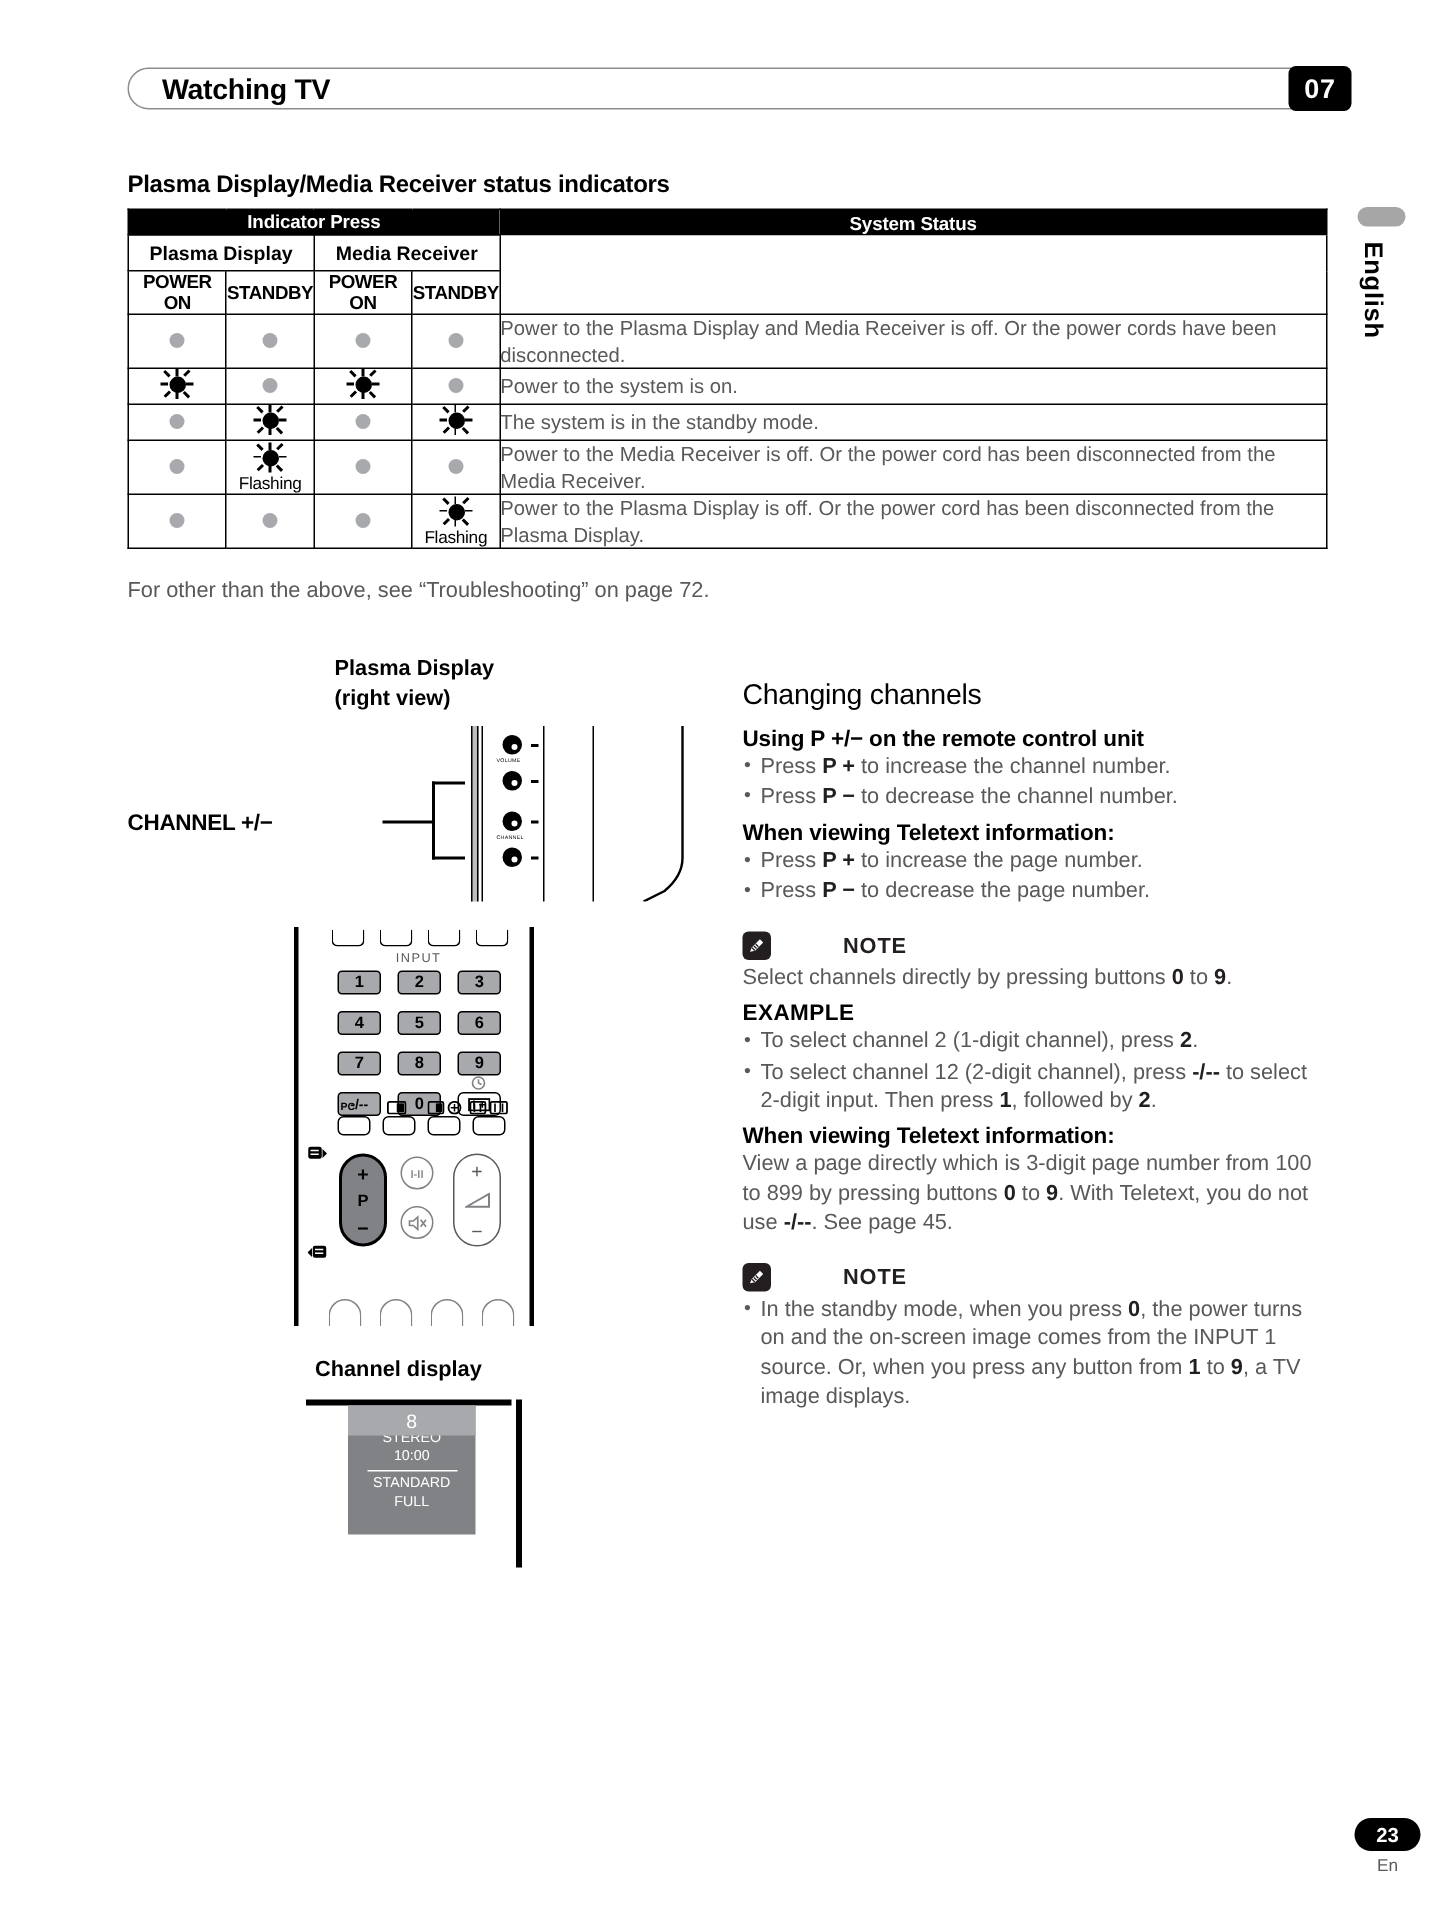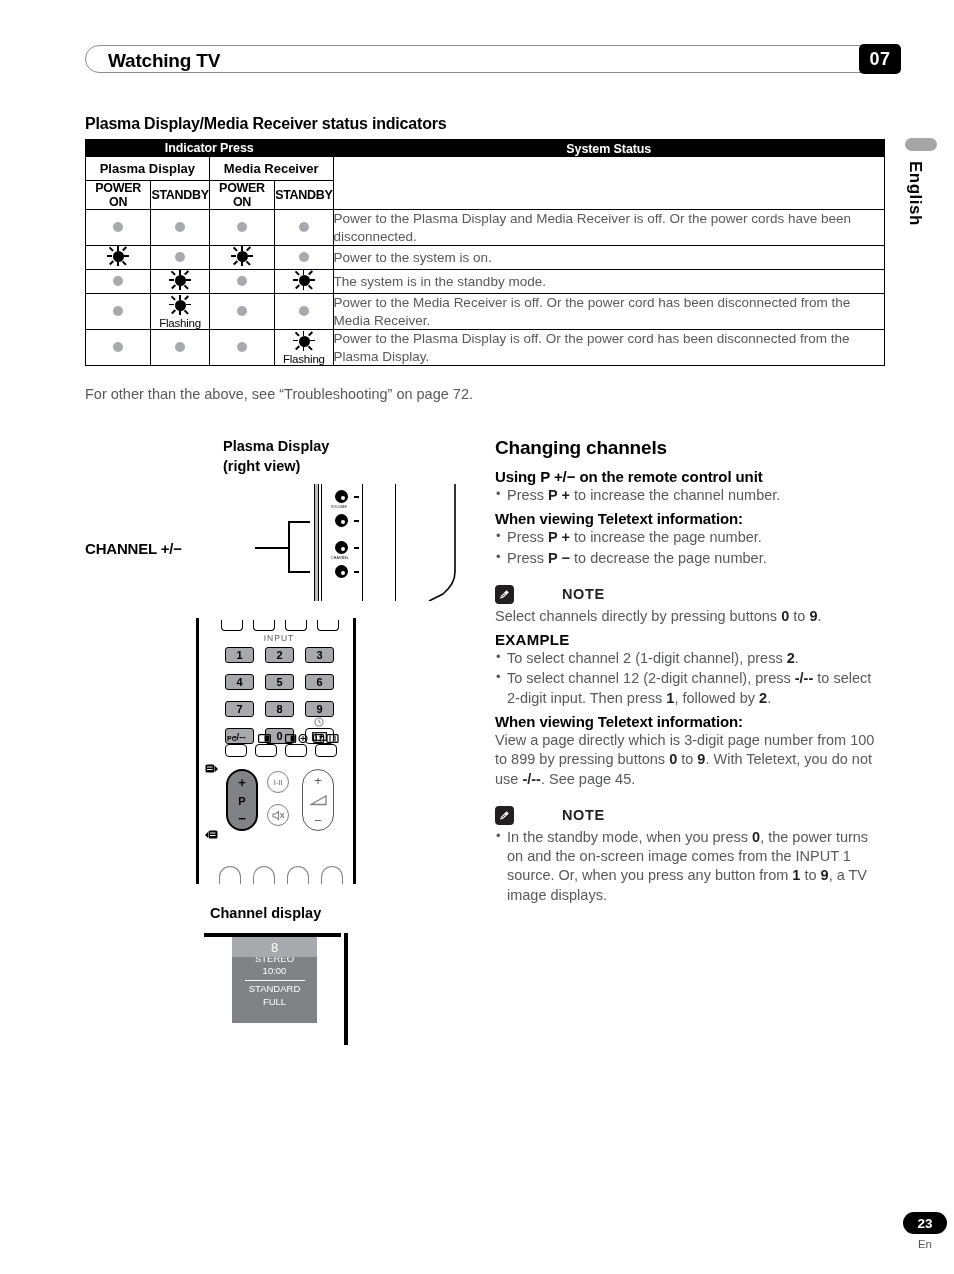--- a/index.html
+++ b/index.html
@@ -235,21 +235,21 @@
     position:absolute; left:0; top:0; width:85px; height:20px;
     background:#a7a9ac;
     display:flex; align-items:center; justify-content:center;
     font-size:13px; color:#fff;
   }
   .chd-line { text-align:center; color:#fff; font-size:9.5px; line-height:1.28; }
   #chd-rule { width:60px; height:1px; background:#fff; margin:3px auto 2px auto; }
 
   
   #right-col { position:absolute; left:495px; top:437px; width:392px; }
-  .h2 { font-size:19px; font-weight:bold; color:#000; margin:0 0 9px 0; letter-spacing:-0.2px; }
+  .h2 { font-size:19px; font-weight:normal; color:#000; margin:16px 0 9px 0; letter-spacing:-0.2px; }
   .h3 { font-size:15px; font-weight:bold; color:#000; margin:0 0 1px 0; letter-spacing:-0.1px; }
   .h3.sp { margin-top:5px; }
   .body { font-size:14.5px; color:#58595b; line-height:1.33; margin:0; }
   ul.bul { list-style:none; margin:0; padding:0; }
   ul.bul li {
     font-size:14.5px; color:#58595b; line-height:1.33;
     padding-left:12px; position:relative; margin-bottom:1px;
   }
   ul.bul li::before {
     content:"\2022"; position:absolute; left:1px; top:-1px; font-size:13px; color:#58595b;
@@ -506,20 +506,21 @@
     </div>
   </div>
 </div>
 
 <div id="right-col">
   <h2 class="h2">Changing channels</h2>
 
   <h3 class="h3">Using P +/− on the remote control unit</h3>
   <ul class="bul">
     <li><span>Press </span><b class="k">P +</b><span> to increase the channel number.</span></li>
+    <li><span>Press </span><b class="k">P −</b><span> to decrease the channel number.</span></li>
   </ul>
 
   <h3 class="h3 sp">When viewing Teletext information:</h3>
   <ul class="bul">
     <li><span>Press </span><b class="k">P +</b><span> to increase the page number.</span></li>
     <li><span>Press </span><b class="k">P −</b><span> to decrease the page number.</span></li>
   </ul>
 
   <div class="note-head">
     <span class="note-ico">

